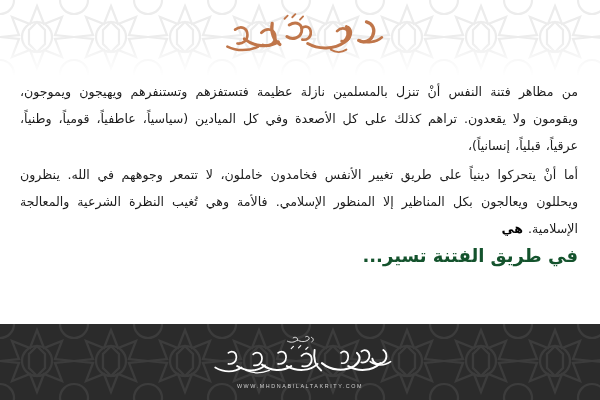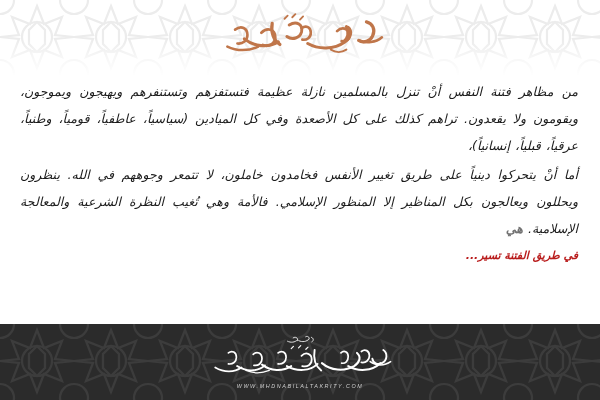--- a/index.html
+++ b/index.html
@@ -13,21 +13,20 @@
     background: #ffffff;
     font-family: "DejaVu Sans", sans-serif;
   }
 
   .card {
     position: relative;
     width: 600px;
     height: 400px;
     background: #ffffff;
     overflow: hidden;
-    font-style: italic;
   }
 
   
   .header {
     position: absolute;
     top: 0;
     left: 0;
     width: 600px;
     height: 76px;
     overflow: hidden;
@@ -87,28 +86,28 @@
     line-height: 27px;
     text-align: justify;
     text-align-last: right;
     direction: rtl;
     word-spacing: 1px;
   }
   .para.indented {
     text-indent: 26px;
   }
   .para-red-tail {
-    color: #737373;
+    color: #000000;
     font-weight: 600;
   }
   .para-red-line {
     margin: 0;
-    color: #b91c1c;
+    color: #14532d;
     font-family: "DejaVu Sans", "Liberation Sans", sans-serif;
-    font-size: 11px;
+    font-size: 18px;
     line-height: 27px;
     direction: rtl;
     text-align: right;
     font-weight: 600;
   }
   .para-block + .para-block { margin-top: 2px; }
 
   
   .footer {
     position: absolute;

